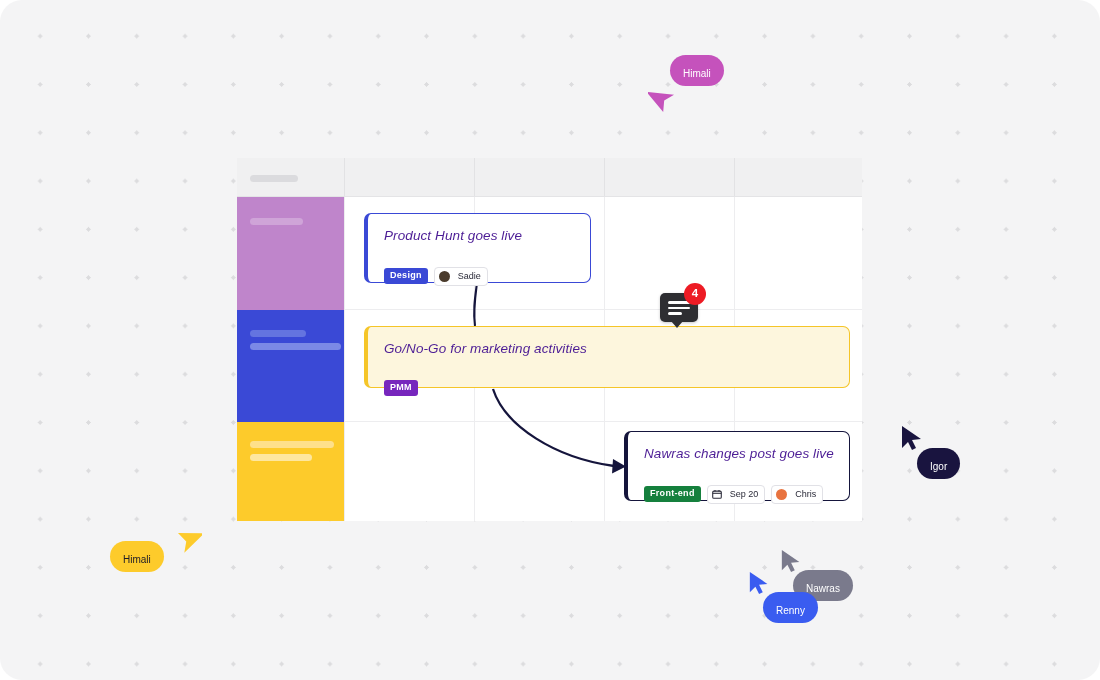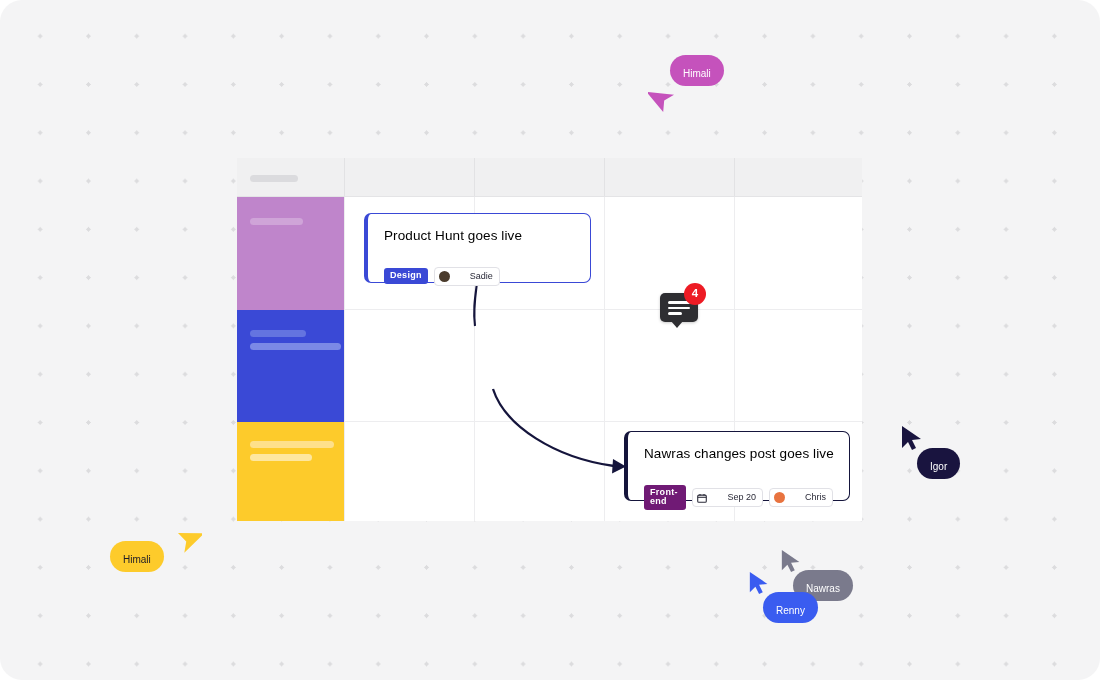--- a/index.html
+++ b/index.html
@@ -97,44 +97,45 @@
 
   
   .task-card {
     position: absolute;
     background: #ffffff;
     border-radius: 7px;
     padding: 14px 16px 12px 16px;
   }
   .task-title {
     font-size: 13.5px;
-    color: #000000;
+    color: #4c1d95;
     line-height: 1.2;
     letter-spacing: 0.1px;
     white-space: nowrap;
+    font-style: italic;
   }
   .chip-row {
     display: flex;
     align-items: center;
     gap: 6px;
     margin-top: 23px;
   }
   .tag {
     font-size: 9px;
     font-weight: bold;
     letter-spacing: 0.3px;
     color: #ffffff;
     padding: 3px 6px 4px 6px;
     border-radius: 3px;
     line-height: 1;
   }
   .chip {
     display: inline-flex;
     align-items: center;
-    gap: 20px;
+    gap: 8px;
     background: #ffffff;
     border: 1px solid #e1e1e6;
     border-radius: 4px;
     padding: 2px 6px 2px 4px;
     font-size: 9px;
     color: #2a2a38;
     line-height: 1.4;
     white-space: nowrap;
   }
   .avatar-dot {
@@ -289,25 +290,31 @@
       <div class="task-title">Product Hunt goes live</div>
       <div class="chip-row">
         <span class="tag" style="background:#3a49d6;">Design</span>
         <span class="chip">
           <span class="avatar-dot" style="background:#4a3b2c;"></span>
           <span>Sadie</span>
         </span>
       </div>
     </div>
 
+    <div class="task-card" id="card-gonogo">
+      <div class="task-title">Go/No-Go for marketing activities</div>
+      <div class="chip-row">
+        <span class="tag" style="background:#7726bd;">PMM</span>
+      </div>
+    </div>
 
     <div class="task-card" id="card-product-changes">
       <div class="task-title">Nawras changes post goes live</div>
       <div class="chip-row">
-        <span class="tag" style="background:#701a75;">Front-end</span>
+        <span class="tag" style="background:#15803d;">Front-end</span>
         <span class="chip">
           <svg class="cal-icon" viewBox="0 0 14 14">
             <rect x="1" y="3" width="12" height="10" rx="1.6" fill="none" stroke="#2a2a38" stroke-width="1.5"></rect>
             <line x1="1" y1="6" x2="13" y2="6" stroke="#2a2a38" stroke-width="1.5"></line>
             <line x1="4.2" y1="1.3" x2="4.2" y2="3.6" stroke="#2a2a38" stroke-width="1.5"></line>
             <line x1="9.8" y1="1.3" x2="9.8" y2="3.6" stroke="#2a2a38" stroke-width="1.5"></line>
           </svg>
           <span>Sep 20</span>
         </span>
         <span class="chip">

